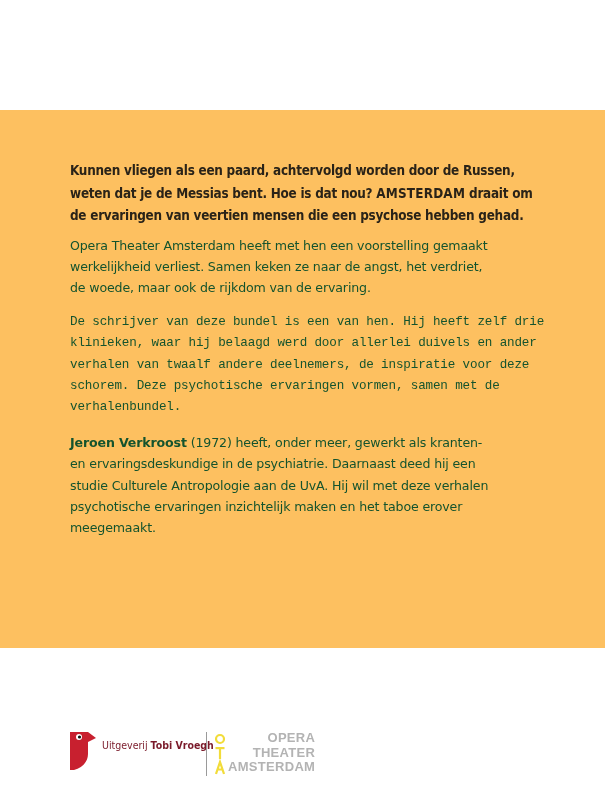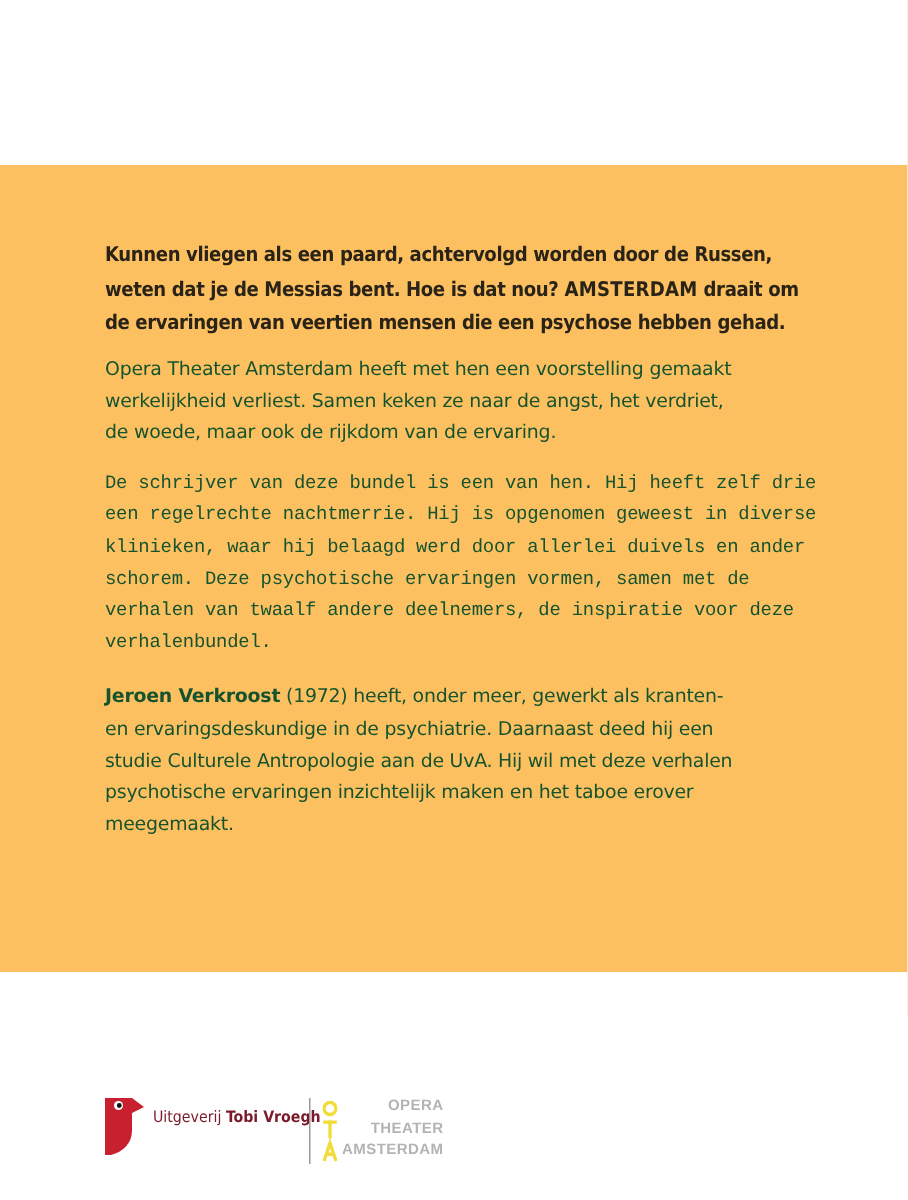--- a/index.html
+++ b/index.html
@@ -90,21 +90,21 @@
       position: absolute;
       left: 145px;
       top: 3px;
       width: 10px;
       height: 42px;
     }
     .ota-words {
       position: absolute;
       left: 158px;
       top: 1px;
-      font-size: 10px;
+      font-size: 13px;
       line-height: 14.5px;
       font-weight: bold;
       color: #b3b3b3;
       letter-spacing: 0.3px;
       font-family: "Liberation Sans", sans-serif;
     }
     .ota-words span { display: block; }
   </style>
 </head>
 <body>
@@ -119,24 +119,23 @@
   </p>
 
   <p class="para">
     <span class="line">Opera Theater Amsterdam heeft met hen een voorstelling gemaakt</span>
     <span class="line">werkelijkheid verliest. Samen keken ze naar de angst, het verdriet,</span>
     <span class="line">de woede, maar ook de rijkdom van de ervaring.</span>
   </p>
 
   <p class="para" style="margin-top:14px;font-family:Liberation Mono, monospace;">
     <span class="line">De schrijver van deze bundel is een van hen. Hij heeft zelf drie</span>
-    <span class="line">een regelrechte nachtmerrie. Hij is opgenomen geweest in diverse</span>
     <span class="line">klinieken, waar hij belaagd werd door allerlei duivels en ander</span>
+    <span class="line">verhalen van twaalf andere deelnemers, de inspiratie voor deze</span>
     <span class="line">schorem. Deze psychotische ervaringen vormen, samen met de</span>
-    <span class="line">verhalen van twaalf andere deelnemers, de inspiratie voor deze</span>
     <span class="line">verhalenbundel.</span>
   </p>
 
   <p class="para" style="margin-top:14px;">
     <span class="line"><span class="author">Jeroen Verkroost</span><span> (1972) heeft, onder meer, gewerkt als kranten-</span></span>
     <span class="line">en ervaringsdeskundige in de psychiatrie. Daarnaast deed hij een</span>
     <span class="line">studie Culturele Antropologie aan de UvA. Hij wil met deze verhalen</span>
     <span class="line">psychotische ervaringen inzichtelijk maken en het taboe erover</span>
     <span class="line">meegemaakt.</span>
   </p>

